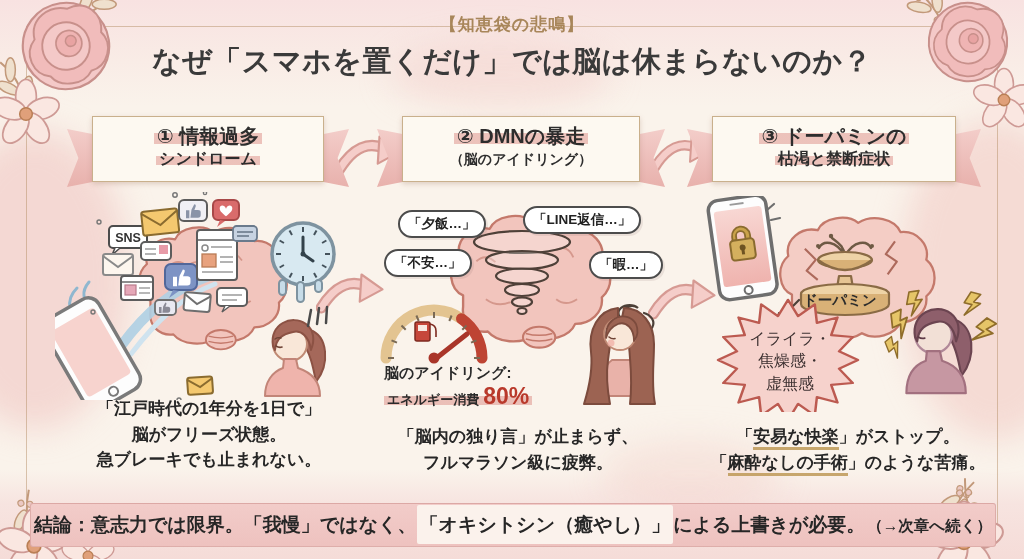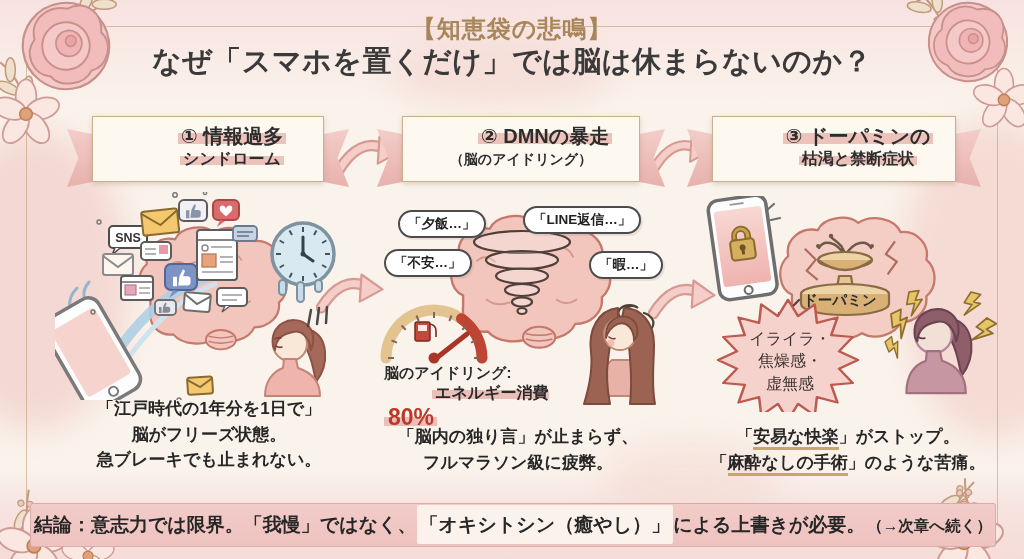--- a/index.html
+++ b/index.html
@@ -3,43 +3,43 @@
 <meta charset="utf-8">
 <style>
   html,body{margin:0;padding:0;}
   body{font-family:"Liberation Sans","DejaVu Sans",sans-serif;}
   #stage{position:relative;width:1024px;height:559px;overflow:hidden;
     background:linear-gradient(180deg,#f8e2e1 0%,#f9ece6 11%,#faf3eb 19%,#faf3eb 84%,#f7e4e0 90%,#f5dcd8 100%);}
   .blob{position:absolute;border-radius:50%;filter:blur(16px);pointer-events:none;}
   .frame{position:absolute;left:26px;top:26px;right:26px;bottom:26px;border:1.5px solid rgba(182,143,104,.5);}
   .corner{position:absolute;pointer-events:none;}
   
-  .hdr-tag{position:absolute;left:0;top:13px;width:100%;text-align:center;font-size:24px;font-weight:800;color:#a8865a;letter-spacing:1px;}
+  .hdr-tag{position:absolute;left:0;top:13px;width:100%;text-align:center;font-size:17px;font-weight:800;color:#a8865a;letter-spacing:1px;}
   .hdr-title{position:absolute;left:0;top:42px;width:100%;text-align:center;font-size:29px;font-weight:800;color:#3a3a3a;letter-spacing:.5px;}
   
   .banner{position:absolute;height:66px;z-index:5;}
   .tailL,.tailR{position:absolute;top:13px;width:38px;height:58px;background:linear-gradient(#f3cdc9,#e8b1ac);}
   .tailL{left:-25px;clip-path:polygon(0 0,100% 13%,100% 87%,0 100%,30% 50%);}
   .tailR{right:-25px;clip-path:polygon(100% 0,0 13%,0 87%,100% 100%,70% 50%);}
   .bbox{position:relative;height:100%;box-sizing:border-box;background:#fdf9f1;border:1px solid #c9b08c;
     box-shadow:0 2px 5px rgba(150,110,90,.28);padding:6px 8px;text-align:center;z-index:2;}
   .bl1{font-size:20px;font-weight:800;color:#2d2d2d;line-height:1.3;}
   .bl2{font-size:16px;font-weight:800;color:#2d2d2d;line-height:1.25;}
   .bl2.small{font-size:14px;line-height:1.45;}
-  .mark{background:linear-gradient(to top,transparent 12%,rgba(216,128,121,.45) 12%,rgba(216,128,121,.45) 62%,transparent 62%);padding:0 3px;margin-left:48px;}
+  .mark{background:linear-gradient(to top,transparent 12%,rgba(216,128,121,.45) 12%,rgba(216,128,121,.45) 62%,transparent 62%);padding:0 3px;}
   
   .arrow{position:absolute;z-index:4;}
   .art{position:absolute;z-index:4;}
   
   .cap{position:absolute;text-align:center;font-weight:700;color:#262626;font-size:17px;line-height:1.5;z-index:6;}
   .cloud{position:absolute;background:#fff;border:2px solid #4c4c4c;border-radius:15px;padding:3px 8px;
     font-size:13.5px;font-weight:700;color:#222;z-index:6;box-shadow:2px 2px 0 rgba(120,90,90,.12);}
   .gauge-cap{position:absolute;z-index:6;font-weight:800;color:#2a2a2a;}
   .gauge-cap .g1{font-size:15px;display:block;}
-  .gauge-cap .g2lbl{font-size:16px;}
+  .gauge-cap .g2lbl{font-size:13px;}
   .gauge-cap .g2val{font-size:23px;color:#b9392b;margin-left:4px;}
   .gold-u{border-bottom:3px solid rgba(186,148,78,.8);padding-bottom:1px;}
   .star-text{position:absolute;text-align:center;font-size:16px;font-weight:400;color:#3c3030;line-height:1.4;z-index:6;}
   .dopamine{position:absolute;font-size:14.5px;font-weight:700;color:#2c2c2c;z-index:6;}
   
   .band{position:absolute;left:30px;top:503px;width:964px;height:42px;z-index:5;
     background:linear-gradient(180deg,#f2ccc9,#eec2bf);border:1px solid rgba(198,138,133,.45);border-radius:3px;
     display:flex;align-items:center;justify-content:center;}
   .band .txt{font-size:19px;font-weight:800;color:#262626;white-space:nowrap;}
   .band .hl{background:#fbf2ec;padding:9px 3px;border-radius:2px;}

